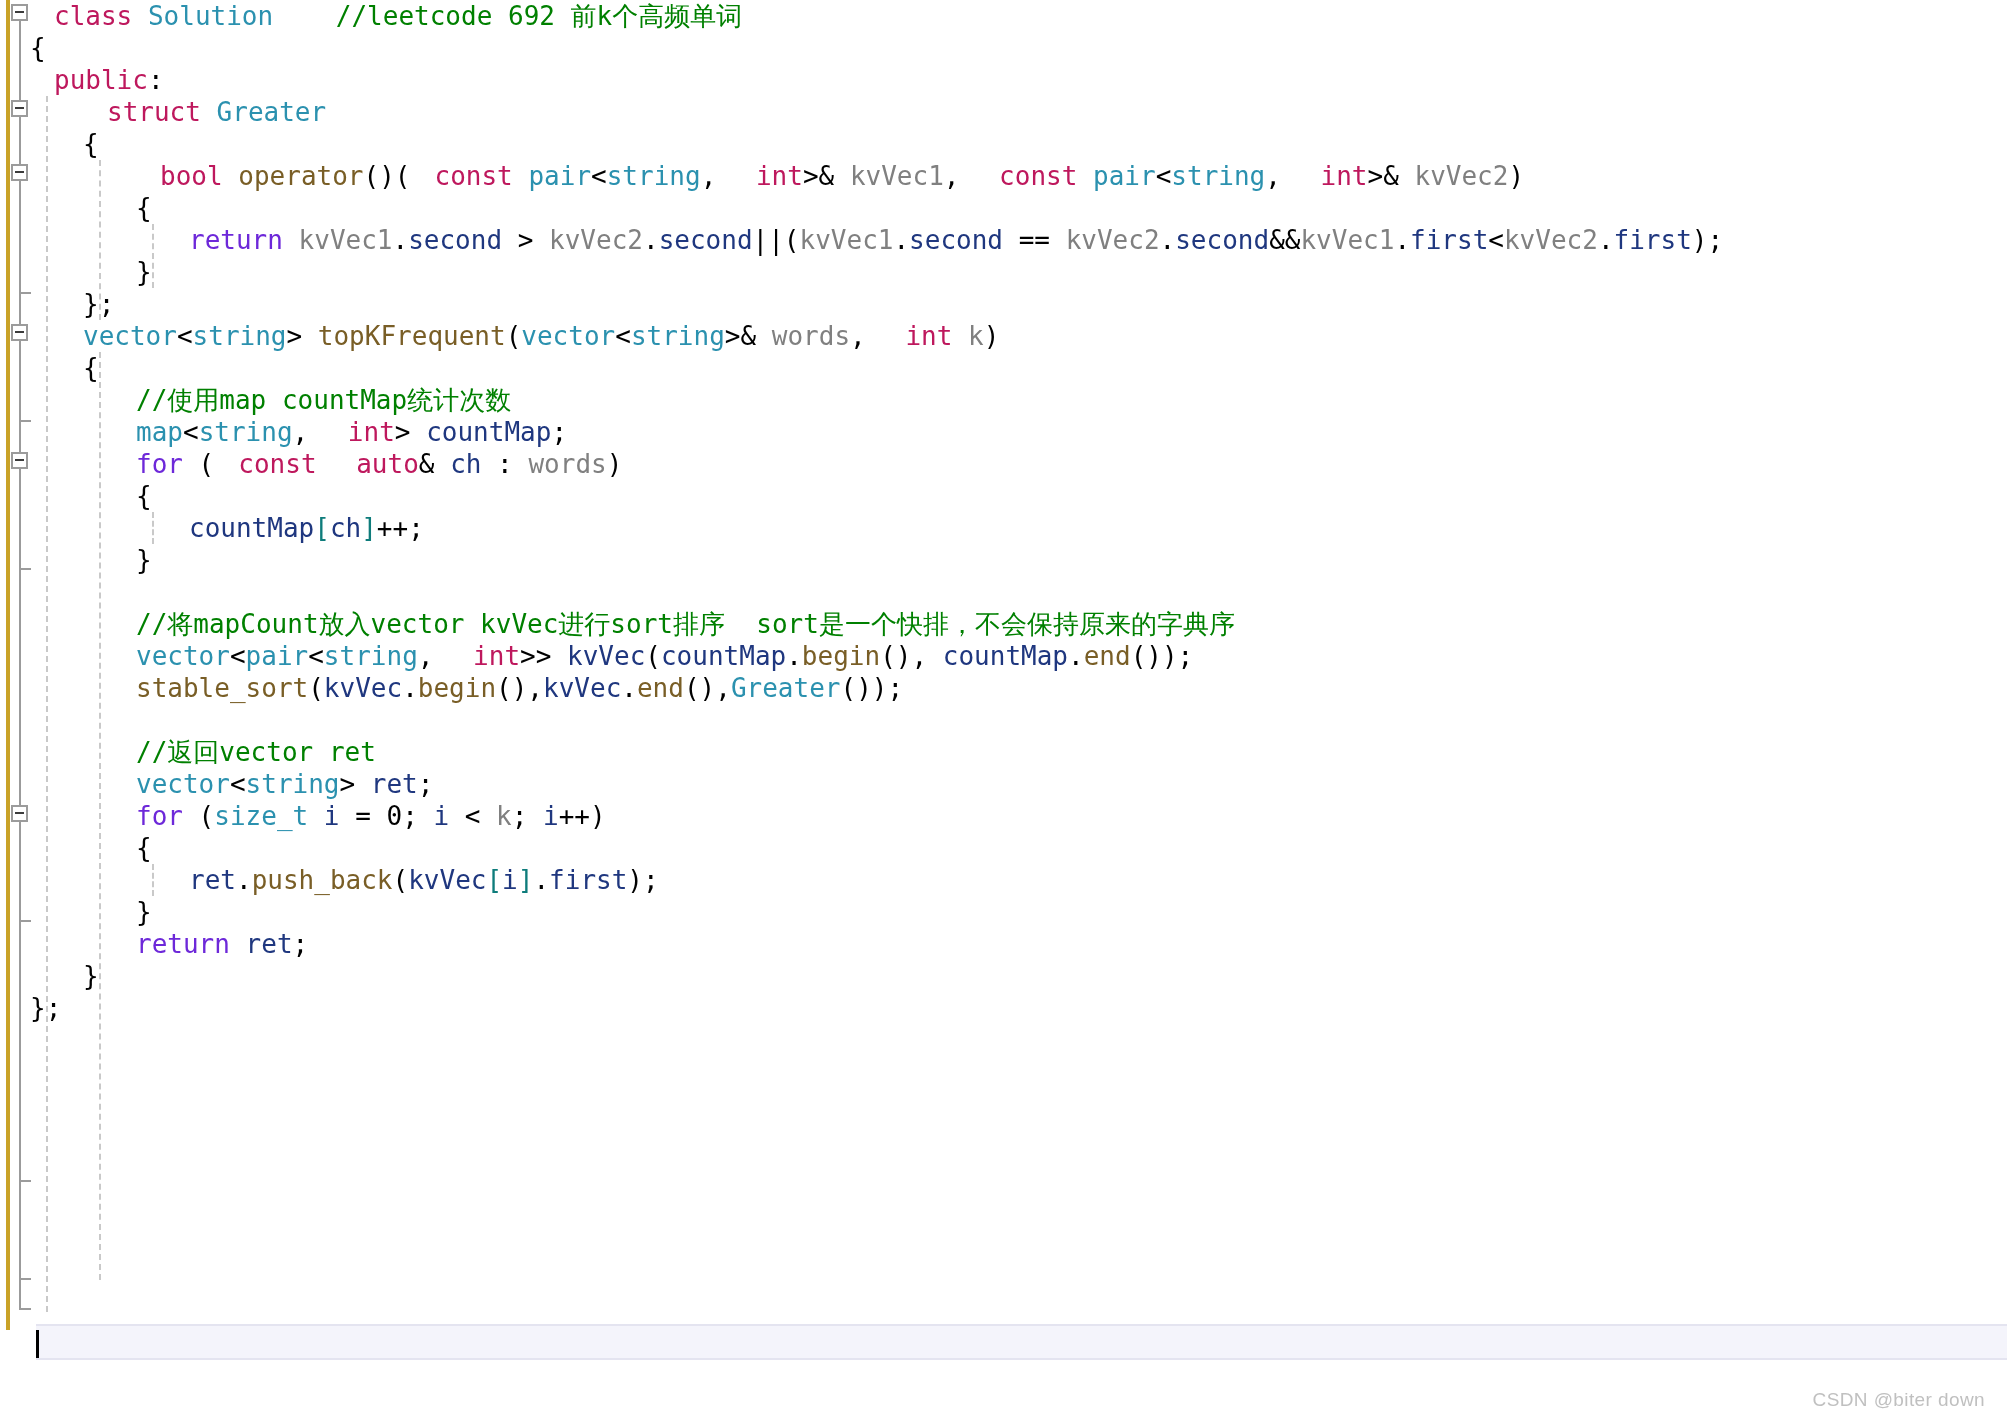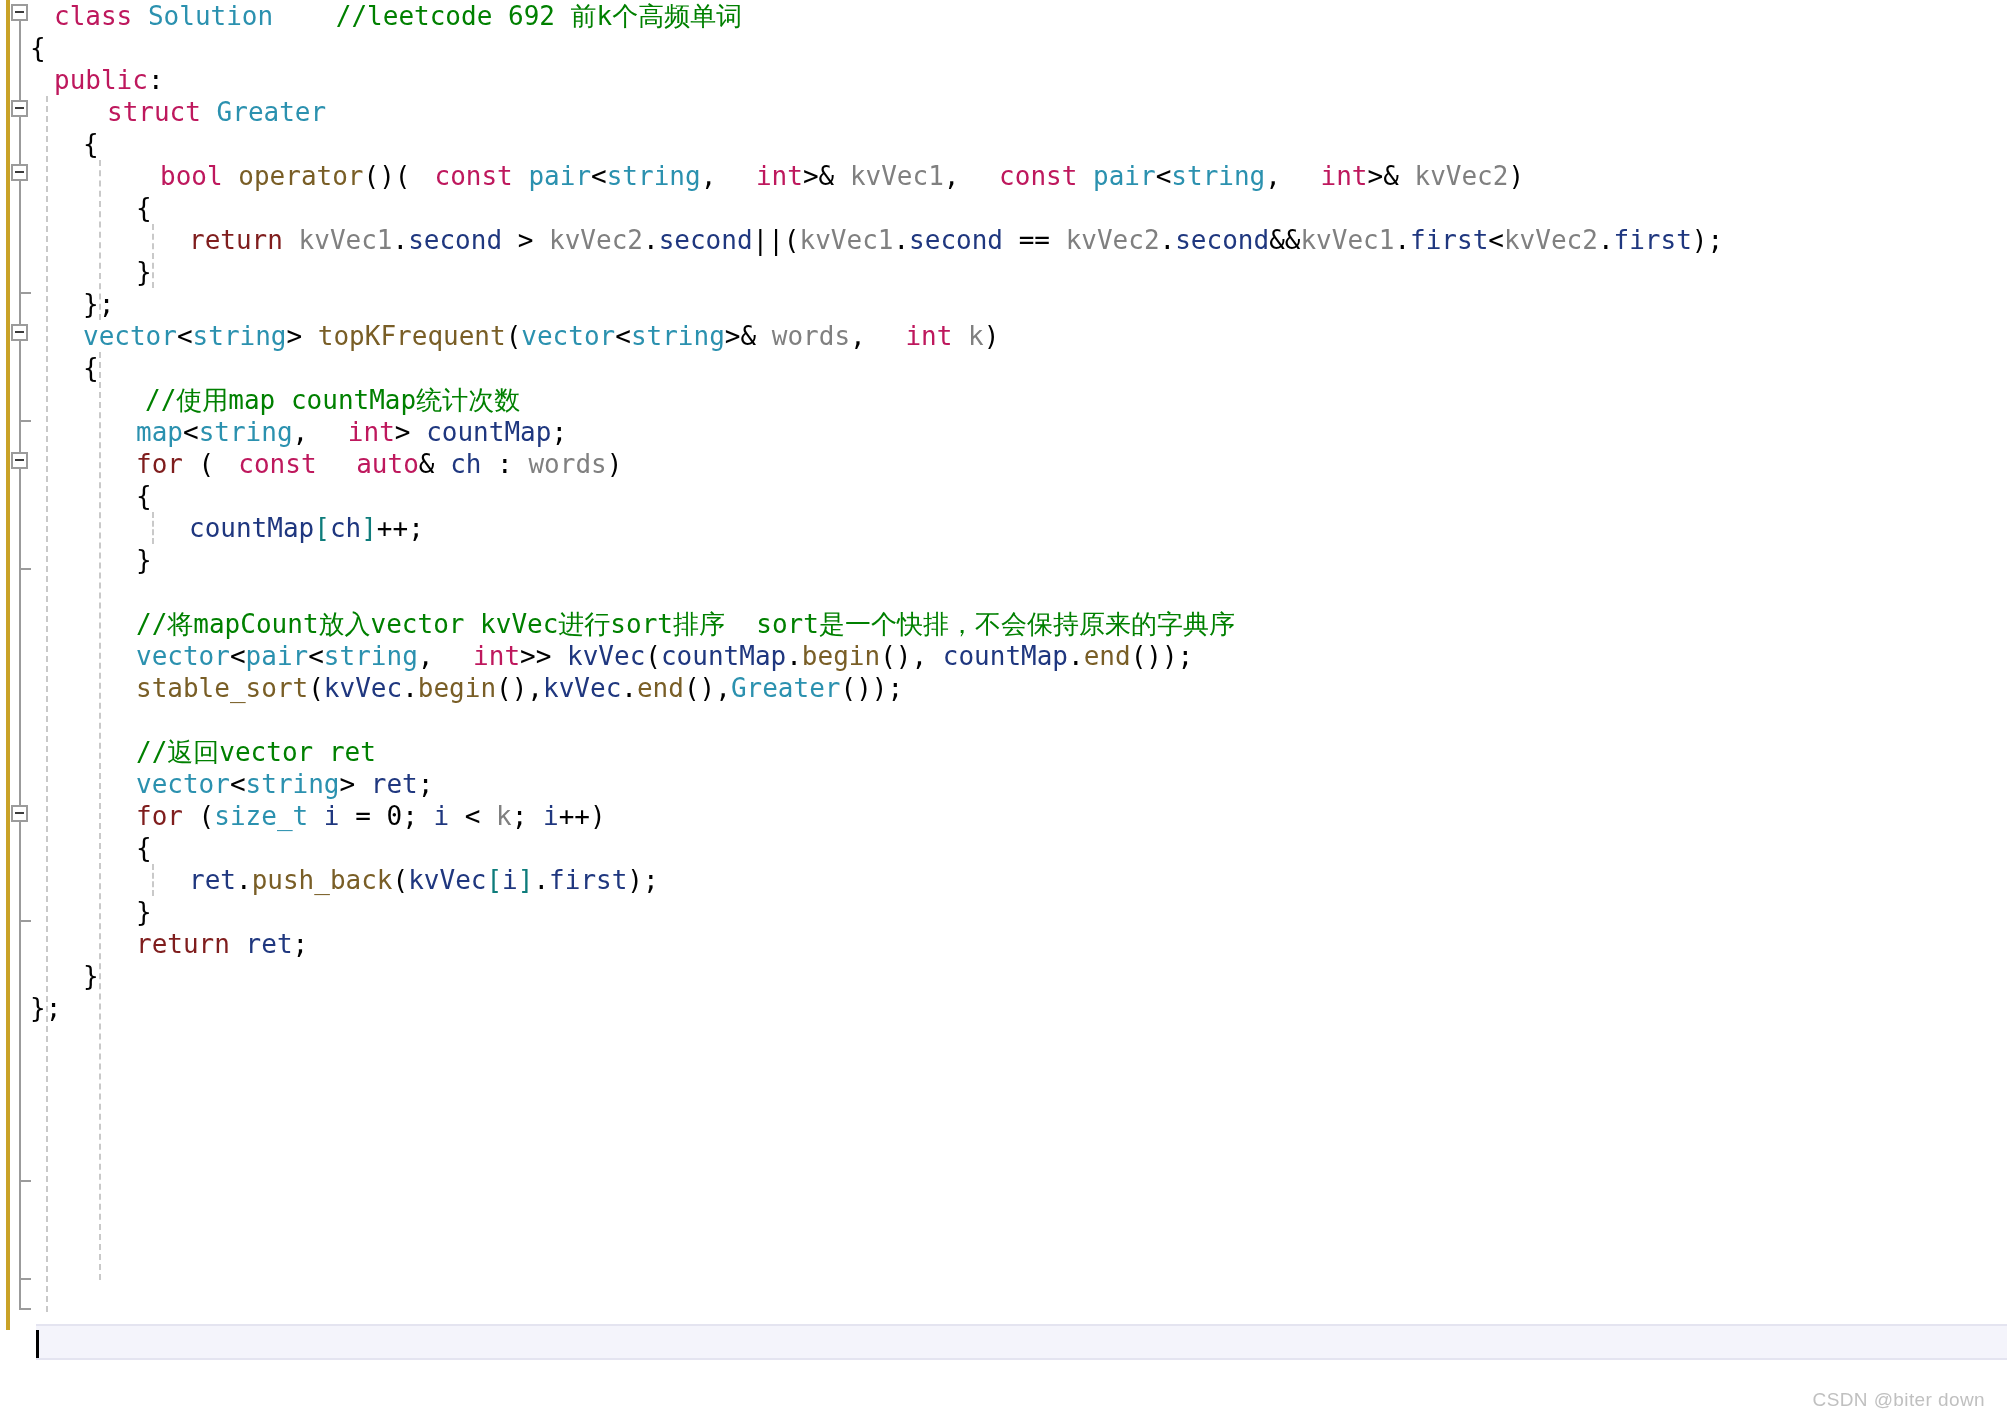--- a/index.html
+++ b/index.html
@@ -82,21 +82,21 @@
     height: 32px;
     line-height: 32px;
     white-space: pre;
     font-size: 26px;
     font-family: "DejaVu Sans Mono", "Liberation Mono", monospace;
     letter-spacing: 0px;
   }
 
   
   .t-kw      { color: #be185d; margin-left: 24px; }   
-  .t-ctrl    { color: #7f1d1d; }   
+  .t-ctrl    { color: #6d28d9; }   
   .t-type    { color: #2b91af; }   
   .t-cmt     { color: #008000; }   
   .t-fn      { color: #795e26; }   
   .t-var     { color: #808080; }   
   .t-local   { color: #1f377f; }   
   .t-plain   { color: #000000; }   
   .t-num     { color: #000000; }   
   .t-brk     { color: #0e7c7b; }   
 
   
@@ -178,21 +178,21 @@
       <div class="line" style="top: 64px; left: 30px;"><span class="t-kw">public</span><span class="t-plain">:</span></div>
       <div class="line" style="top: 96px; left: 83px; text-align: center;"><span class="t-kw">struct</span><span class="t-plain"> </span><span class="t-type">Greater</span></div>
       <div class="line" style="top: 128px; left: 83px;"><span class="t-plain">{</span></div>
       <div class="line" style="top: 160px; left: 136px;"><span class="t-kw">bool</span><span class="t-plain"> </span><span class="t-fn">operator</span><span class="t-plain">()(</span><span class="t-kw">const</span><span class="t-plain"> </span><span class="t-type">pair</span><span class="t-plain">&lt;</span><span class="t-type">string</span><span class="t-plain">, </span><span class="t-kw">int</span><span class="t-plain">&gt;&amp; </span><span class="t-var">kvVec1</span><span class="t-plain">, </span><span class="t-kw">const</span><span class="t-plain"> </span><span class="t-type">pair</span><span class="t-plain">&lt;</span><span class="t-type">string</span><span class="t-plain">, </span><span class="t-kw">int</span><span class="t-plain">&gt;&amp; </span><span class="t-var">kvVec2</span><span class="t-plain">)</span></div>
       <div class="line" style="top: 192px; left: 136px;"><span class="t-plain">{</span></div>
       <div class="line" style="top: 224px; left: 189px;"><span class="t-ctrl">return</span><span class="t-plain"> </span><span class="t-var">kvVec1</span><span class="t-plain">.</span><span class="t-local">second</span><span class="t-plain"> &gt; </span><span class="t-var">kvVec2</span><span class="t-plain">.</span><span class="t-local">second</span><span class="t-plain">||(</span><span class="t-var">kvVec1</span><span class="t-plain">.</span><span class="t-local">second</span><span class="t-plain"> == </span><span class="t-var">kvVec2</span><span class="t-plain">.</span><span class="t-local">second</span><span class="t-plain">&amp;&amp;</span><span class="t-var">kvVec1</span><span class="t-plain">.</span><span class="t-local">first</span><span class="t-plain">&lt;</span><span class="t-var">kvVec2</span><span class="t-plain">.</span><span class="t-local">first</span><span class="t-plain">);</span></div>
       <div class="line" style="top: 256px; left: 136px;"><span class="t-plain">}</span></div>
       <div class="line" style="top: 288px; left: 83px;"><span class="t-plain">};</span></div>
       <div class="line" style="top: 320px; left: 83px;"><span class="t-type">vector</span><span class="t-plain">&lt;</span><span class="t-type">string</span><span class="t-plain">&gt; </span><span class="t-fn">topKFrequent</span><span class="t-plain">(</span><span class="t-type">vector</span><span class="t-plain">&lt;</span><span class="t-type">string</span><span class="t-plain">&gt;&amp; </span><span class="t-var">words</span><span class="t-plain">, </span><span class="t-kw">int</span><span class="t-plain"> </span><span class="t-var">k</span><span class="t-plain">)</span></div>
       <div class="line" style="top: 352px; left: 83px;"><span class="t-plain">{</span></div>
-      <div class="line" style="top: 384px; left: 136px; margin-left: 9px;"><span class="t-cmt">//使用map countMap统计次数</span></div>
+      <div class="line" style="top: 384px; left: 136px;"><span class="t-cmt">//使用map countMap统计次数</span></div>
       <div class="line" style="top: 416px; left: 136px;"><span class="t-type">map</span><span class="t-plain">&lt;</span><span class="t-type">string</span><span class="t-plain">, </span><span class="t-kw">int</span><span class="t-plain">&gt; </span><span class="t-local">countMap</span><span class="t-plain">;</span></div>
       <div class="line" style="top: 448px; left: 136px;"><span class="t-ctrl">for</span><span class="t-plain"> (</span><span class="t-kw">const</span><span class="t-plain"> </span><span class="t-kw">auto</span><span class="t-plain">&amp; </span><span class="t-local">ch</span><span class="t-plain"> : </span><span class="t-var">words</span><span class="t-plain">)</span></div>
       <div class="line" style="top: 480px; left: 136px;"><span class="t-plain">{</span></div>
       <div class="line" style="top: 512px; left: 189px;"><span class="t-local">countMap</span><span class="t-brk">[</span><span class="t-local">ch</span><span class="t-brk">]</span><span class="t-plain">++;</span></div>
       <div class="line" style="top: 544px; left: 136px;"><span class="t-plain">}</span></div>
       <div class="line" style="top: 576px; left: 136px;"></div>
       <div class="line" style="top: 608px; left: 136px;"><span class="t-cmt">//将mapCount放入vector kvVec进行sort排序  sort是一个快排，不会保持原来的字典序</span></div>
       <div class="line" style="top: 640px; left: 136px;"><span class="t-type">vector</span><span class="t-plain">&lt;</span><span class="t-type">pair</span><span class="t-plain">&lt;</span><span class="t-type">string</span><span class="t-plain">, </span><span class="t-kw">int</span><span class="t-plain">&gt;&gt; </span><span class="t-local">kvVec</span><span class="t-plain">(</span><span class="t-local">countMap</span><span class="t-plain">.</span><span class="t-fn">begin</span><span class="t-plain">(), </span><span class="t-local">countMap</span><span class="t-plain">.</span><span class="t-fn">end</span><span class="t-plain">());</span></div>
       <div class="line" style="top: 672px; left: 136px;"><span class="t-fn">stable_sort</span><span class="t-plain">(</span><span class="t-local">kvVec</span><span class="t-plain">.</span><span class="t-fn">begin</span><span class="t-plain">(),</span><span class="t-local">kvVec</span><span class="t-plain">.</span><span class="t-fn">end</span><span class="t-plain">(),</span><span class="t-type">Greater</span><span class="t-plain">());</span></div>
       <div class="line" style="top: 704px; left: 136px;"></div>

